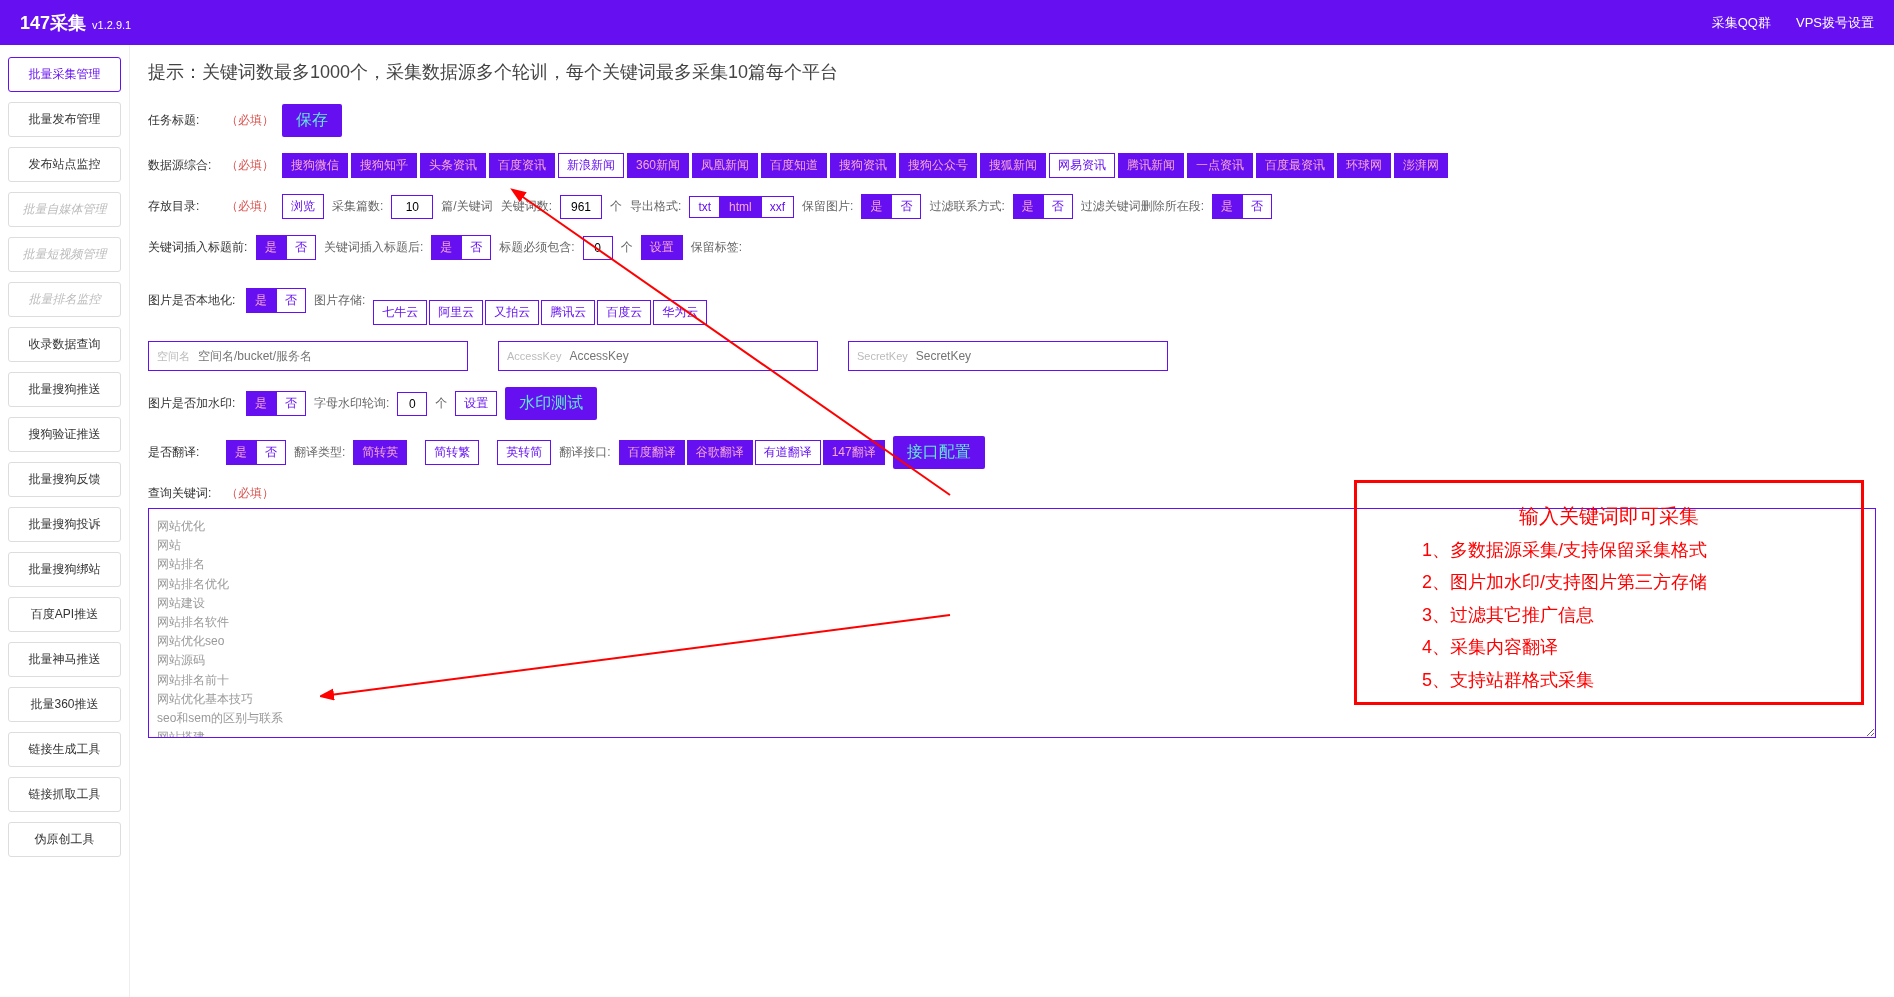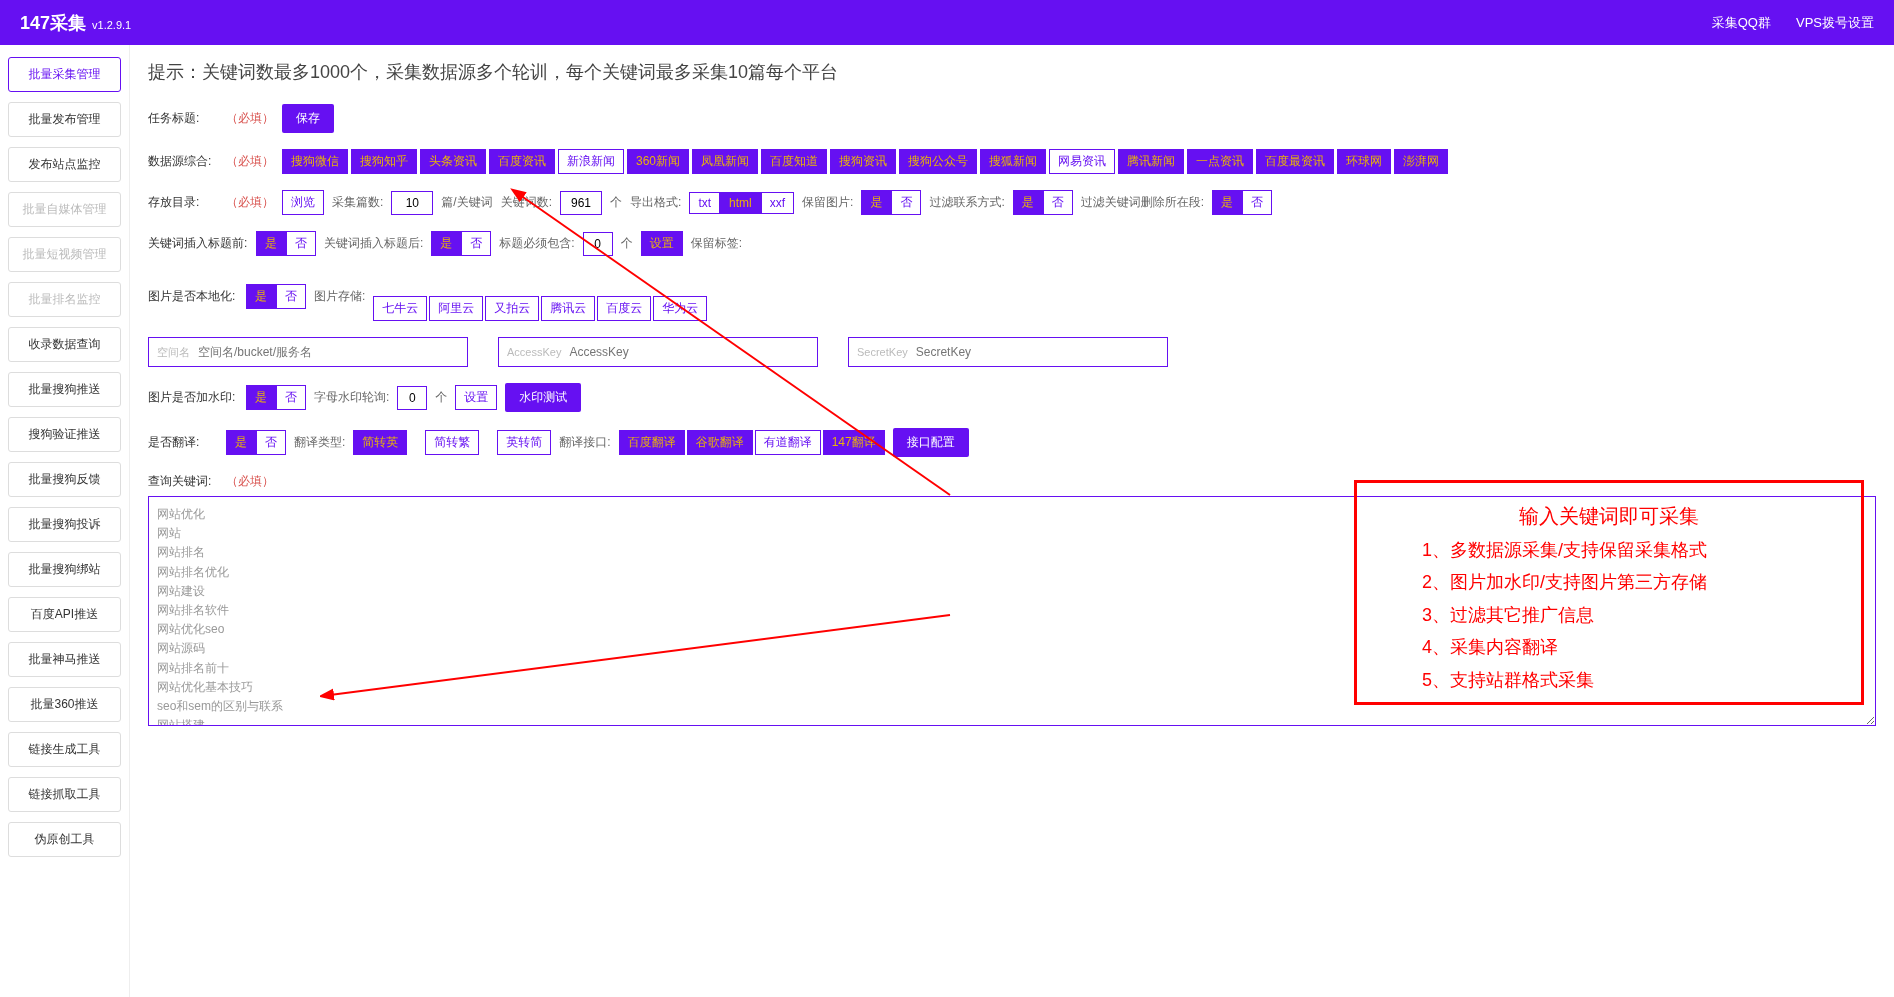--- a/index.html
+++ b/index.html
@@ -7,30 +7,30 @@
 .header{background:#6610f2;color:#fff;height:45px;display:flex;align-items:center;padding:0 20px;justify-content:space-between;}
 .header-left{display:flex;align-items:baseline;gap:6px;}
 .app-title{font-size:18px;font-weight:bold;}
 .version{font-size:11px;}
 .header-right{display:flex;gap:25px;font-size:13px;}
 .header-link{color:#fff;cursor:pointer;}
 .layout{display:flex;}
 .sidebar{width:130px;padding:12px 8px;display:flex;flex-direction:column;gap:10px;border-right:1px solid #eee;height:calc(100vh - 45px);overflow-y:auto;}
 .side-btn{border:1px solid #ddd;background:#fff;color:#333;padding:8px 4px;font-size:12px;text-align:center;border-radius:3px;cursor:pointer;}
 .side-btn.active{border-color:#6610f2;color:#6610f2;}
-.side-btn.disabled{color:#bbb;}
+.side-btn.disabled{color:#bbb;font-style:italic;}
 .main{flex:1;padding:15px 18px;overflow-y:auto;height:calc(100vh - 45px);}
 .hint{font-size:18px;color:#444;margin-bottom:20px;}
 .row{display:flex;align-items:center;gap:8px;margin-bottom:16px;flex-wrap:wrap;}
 .lbl{font-size:12px;min-width:70px;}
 .req{color:#d9534f;}
 .txt-in{border:1px solid #6610f2;padding:4px 8px;font-size:12px;height:26px;width:320px;}
-.btn-purple{background:#6610f2;color:#ffffff;border:none;padding:6px 14px;font-size:12px;border-radius:2px;cursor:pointer;}
+.btn-purple{background:#6610f2;color:#5eead4;border:none;padding:6px 14px;font-size:16px;border-radius:2px;cursor:pointer;}
 .tag{border:1px solid #6610f2;padding:3px 8px;font-size:12px;cursor:pointer;color:#6610f2;background:#fff;}
-.tag.on{background:#6610f2;color:#eab308;}
+.tag.on{background:#6610f2;color:#f9a8d4;}
 .small-in{border:1px solid #6610f2;padding:3px 6px;font-size:12px;width:42px;text-align:center;height:24px;}
 .unit{font-size:12px;color:#666;}
 .pair{display:flex;gap:0;}
 .pair .tag{border-radius:0;}
 .three-col{display:flex;gap:30px;margin-bottom:16px;}
 .field-box{border:1px solid #6610f2;display:flex;align-items:center;padding:3px 8px;width:320px;height:30px;}
 .field-lbl{color:#bbb;font-size:11px;margin-right:8px;}
 .field-in{border:none;outline:none;flex:1;font-size:12px;color:#999;}
 .kw-area{width:100%;height:230px;border:1px solid #6610f2;padding:8px;font-size:12px;color:#999;line-height:1.6;resize:vertical;font-family:Liberation Sans, sans-serif;}
 .overlay-box{position:absolute;border:3px solid red;right:30px;top:435px;width:510px;height:225px;padding:15px;color:red;font-size:18px;line-height:1.8;text-align:center;background:transparent;pointer-events:none;}

